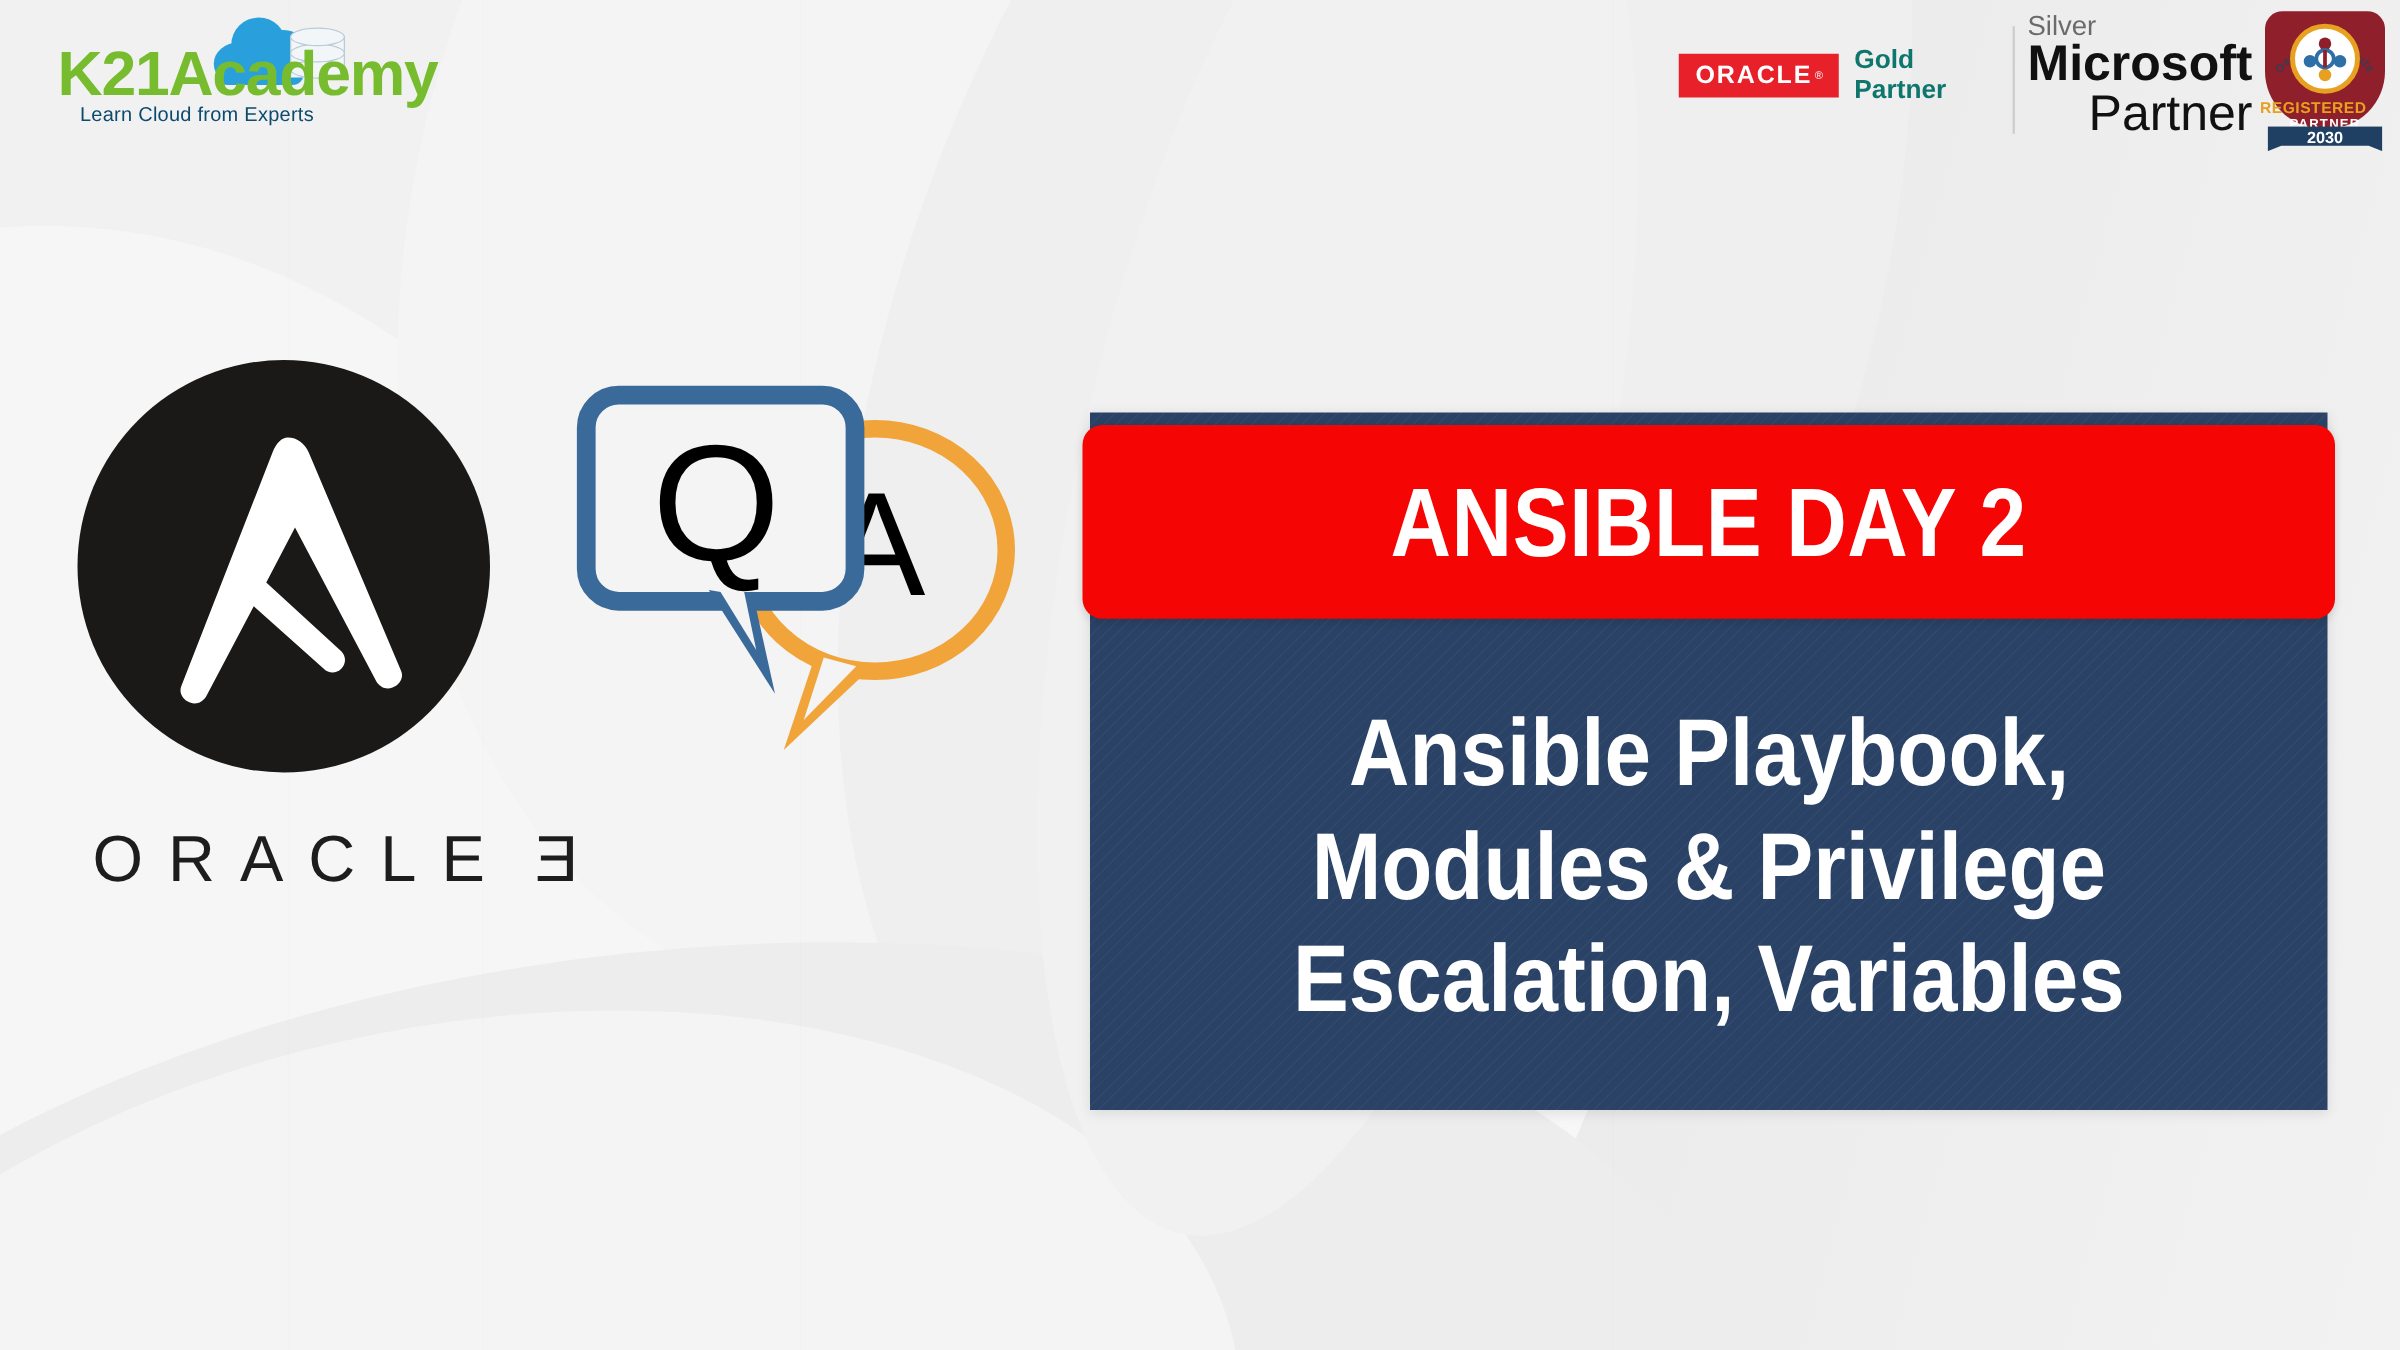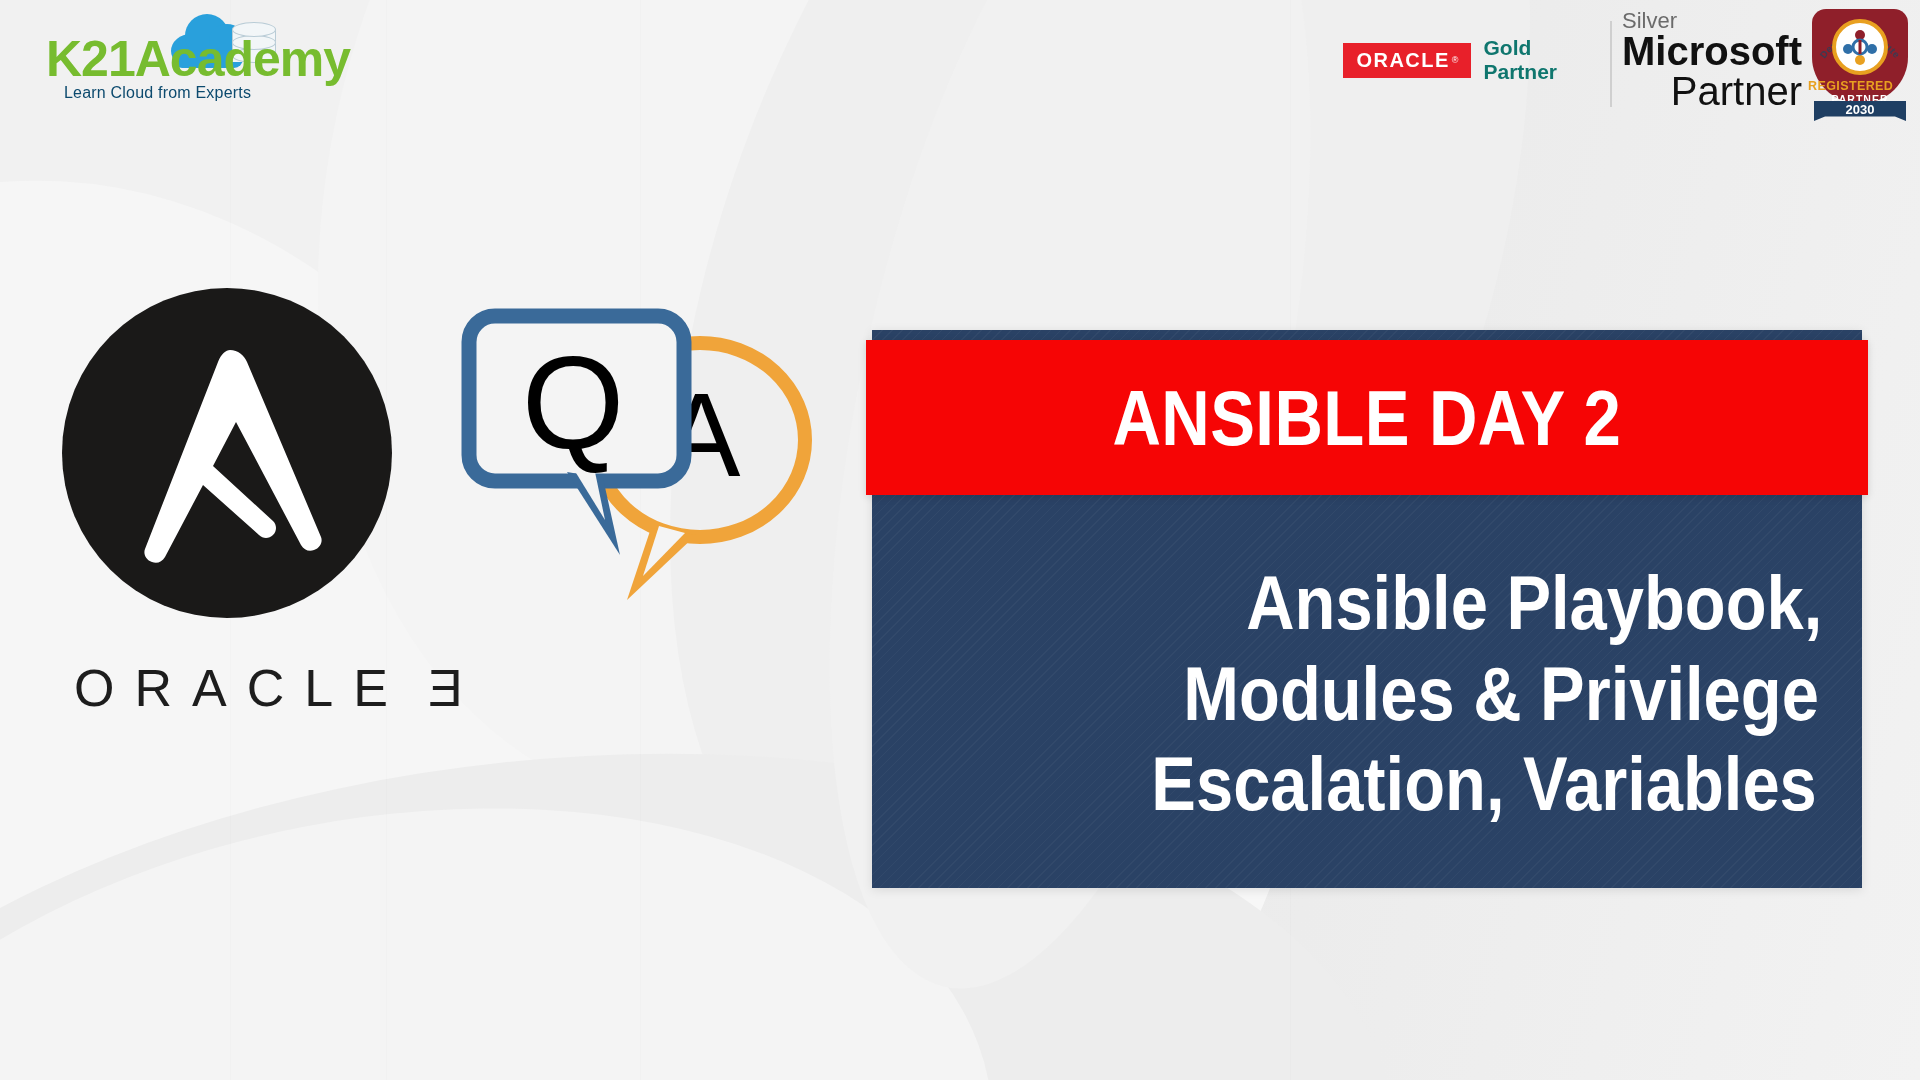--- a/index.html
+++ b/index.html
@@ -118,30 +118,31 @@
     background-image:repeating-linear-gradient(135deg,
         rgba(255,255,255,.035) 0px, rgba(255,255,255,.035) 1px,
         rgba(0,0,0,0) 1px, rgba(0,0,0,0) 7px);
     box-shadow:0 2px 10px rgba(0,0,0,.10);
   }
   #red-banner{
     position:absolute;left:866px;top:340px;width:1002px;height:155px;
     background:#f60505;
     display:flex;align-items:center;justify-content:center;
     box-shadow:0 2px 8px rgba(0,0,0,.12);
+    border-radius:16px;
   }
   #red-banner .t{
     color:#fff;font-weight:700;font-size:78px;line-height:1;
     letter-spacing:.5px;transform:scaleX(.86);transform-origin:center;
     font-family:"Liberation Sans Narrow","Liberation Sans", sans-serif;
     white-space:nowrap;
   }
   #subtitle{
     position:absolute;left:872px;top:500px;width:990px;height:388px;
-    display:flex;flex-direction:column;align-items:flex-end;justify-content:center;
+    display:flex;flex-direction:column;align-items:center;justify-content:center;
     gap:2px;
   }
   #subtitle .line{
     color:#fff;font-weight:700;font-size:76px;line-height:1.17;
     transform:scaleX(.88);transform-origin:center;
     font-family:"Liberation Sans Narrow","Liberation Sans", sans-serif;
     white-space:nowrap;text-align:center;
   }
 </style>
 </head>

